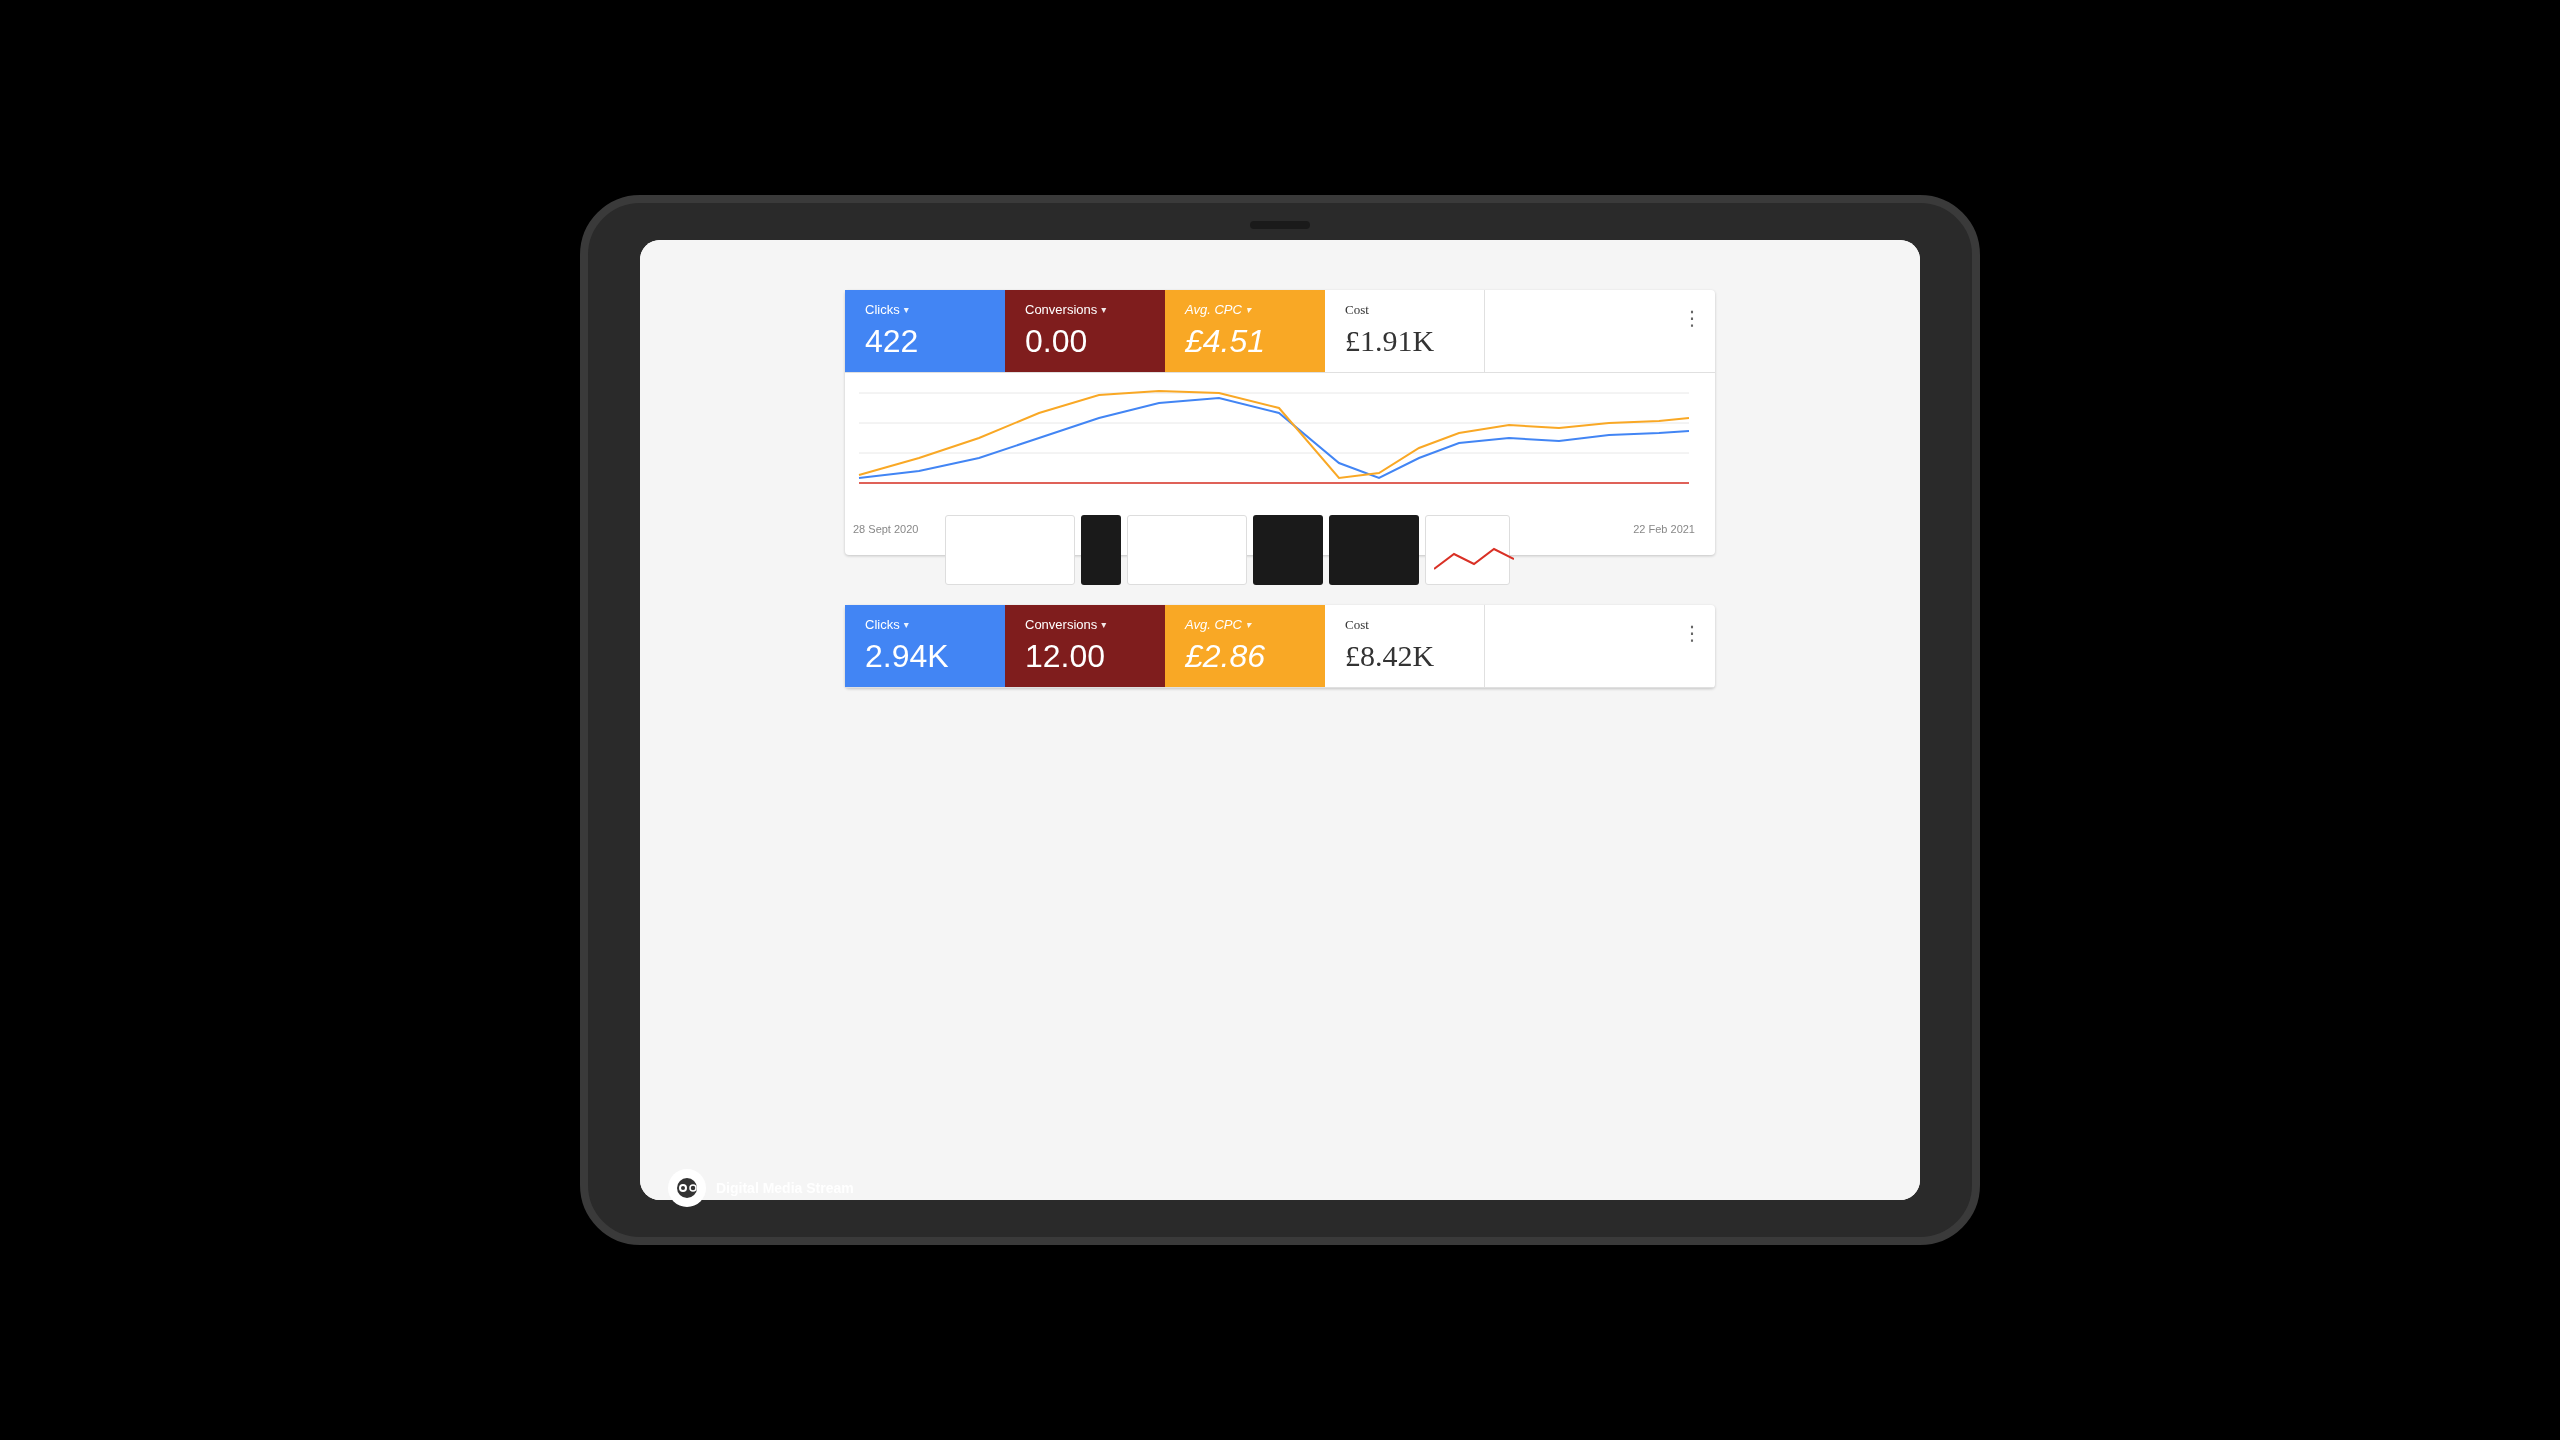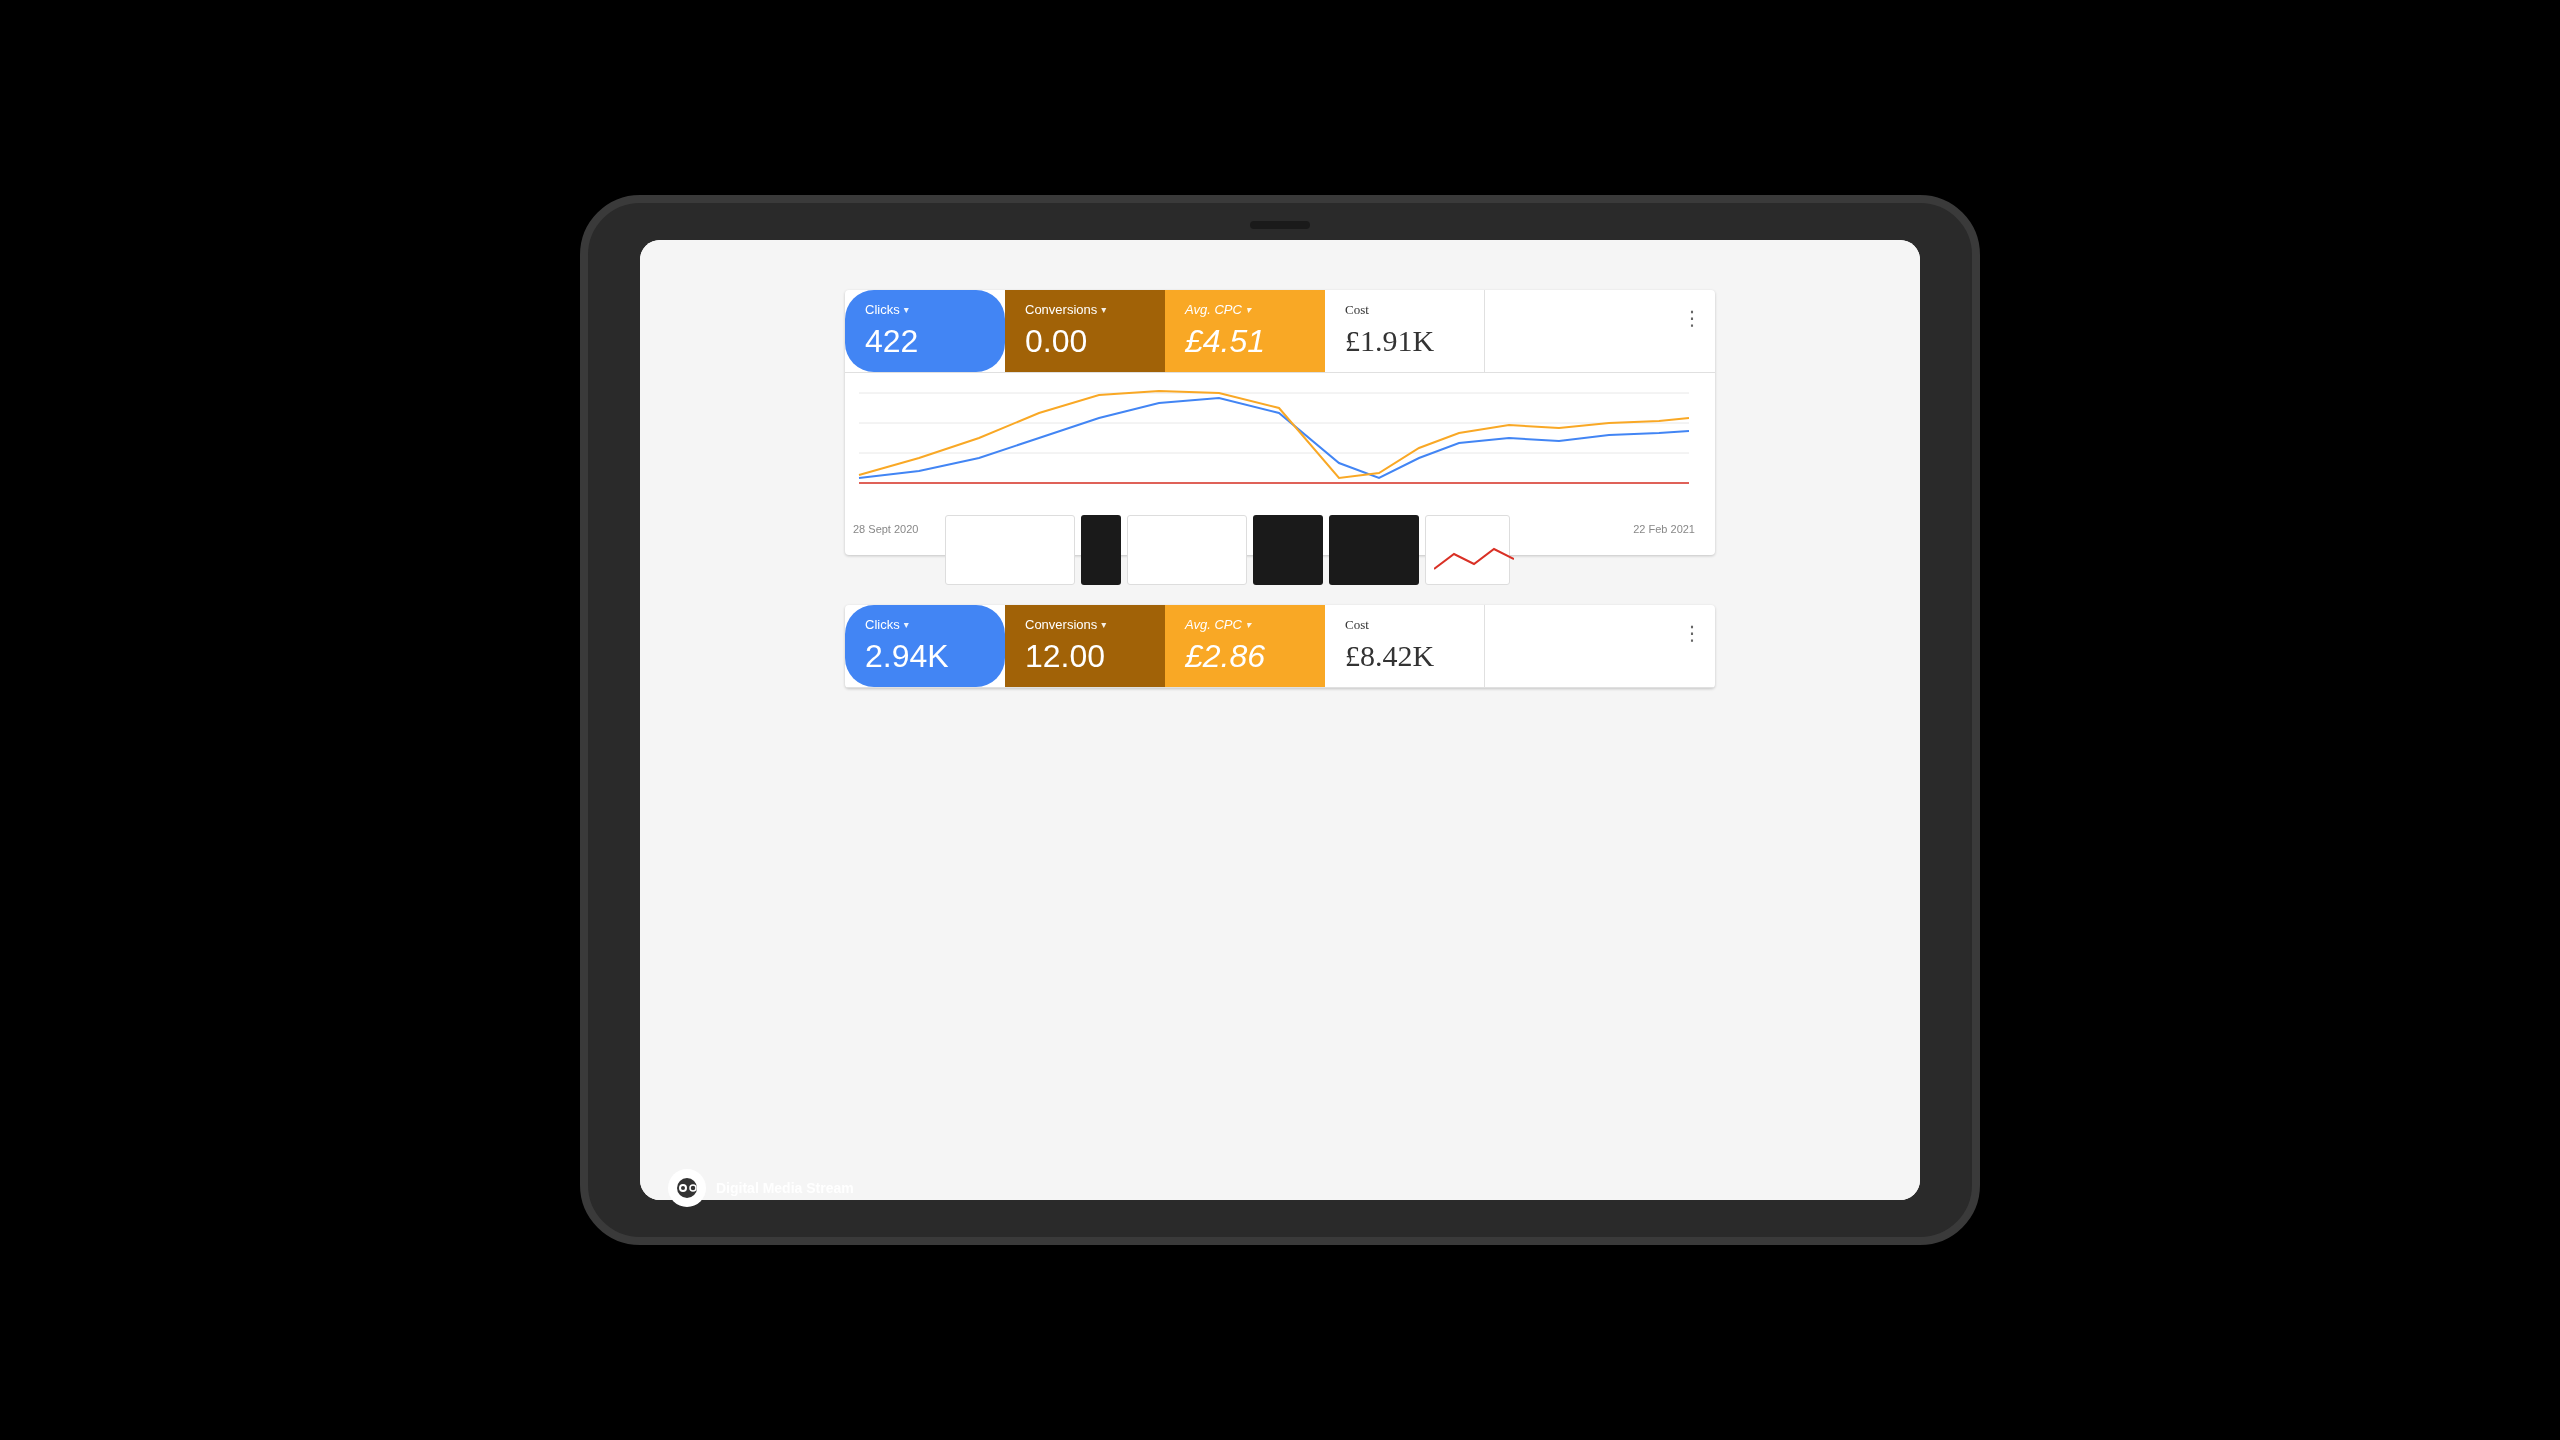--- a/index.html
+++ b/index.html
@@ -76,24 +76,23 @@
     }
 
     .metric-tile {
       padding: 12px 20px;
       min-width: 160px;
     }
 
     .metric-tile.blue {
       background: #4285f4;
       color: #fff;
-      border-radius: 29px;
     }
     .metric-tile.red {
-      background: #a16207;
+      background: #7f1d1d;
       color: #fff;
     }
     .metric-tile.amber {
       background: #f9a825;
       color: #fff;
       font-style: italic;
     }
     .metric-tile.white {
       background: #fff;
       color: #333;

